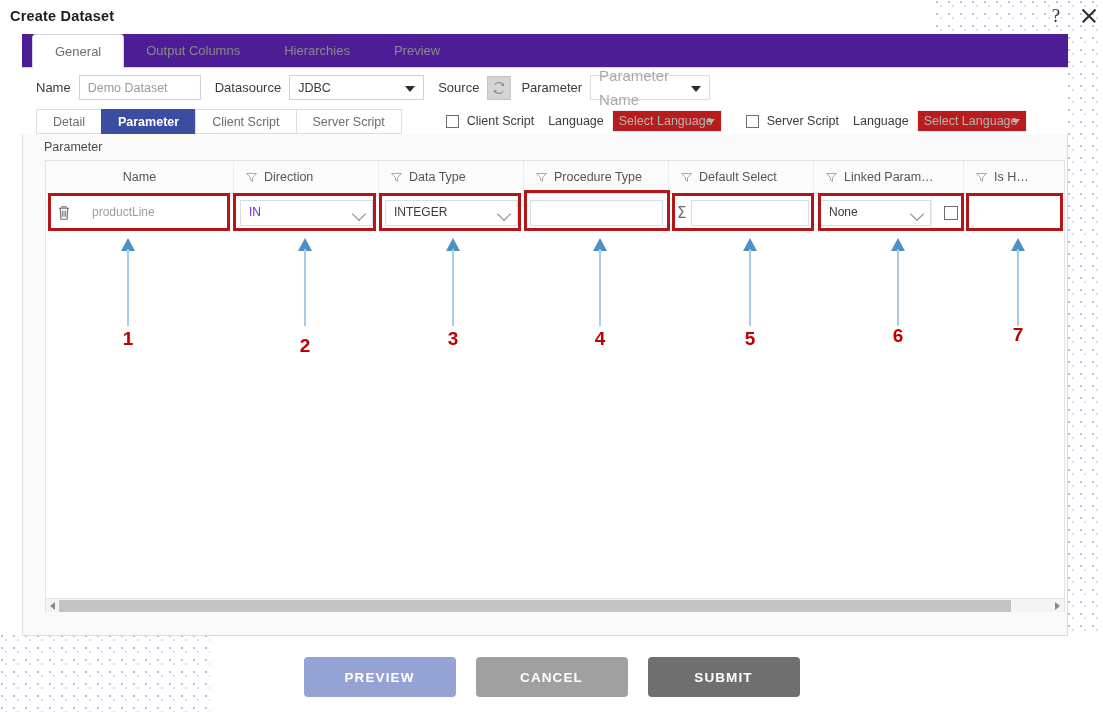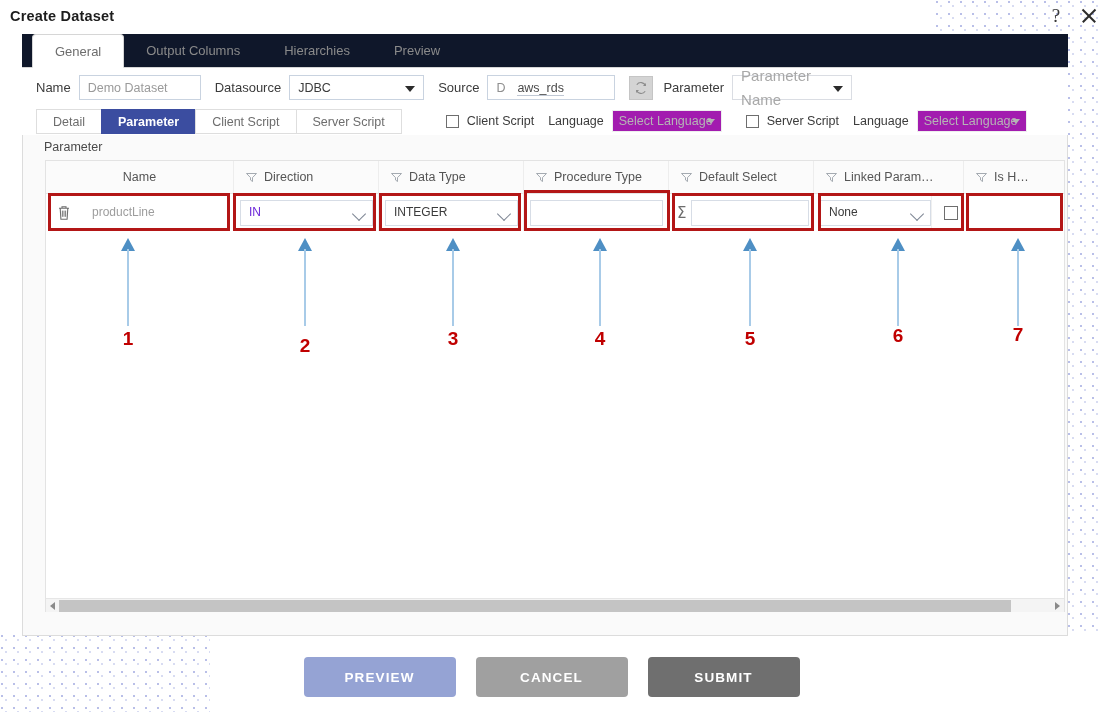--- a/index.html
+++ b/index.html
@@ -61,21 +61,21 @@
     width: 1046px; height: 602px;
     background: #fafafa;
     border: 1px solid #dcdcdc;
     box-sizing: border-box;
   }
 
   
   #top-tabs {
     position: absolute; left: 22px; top: 34px;
     width: 1046px; height: 34px;
-    background: #0f172a;
+    background: #4c1d95;
     border-bottom: 1px solid #d6d6d6;
     box-sizing: border-box;
     display: flex; align-items: center;
     padding-left: 10px;
   }
   .top-tab {
     font-size: 13px; color: #8a8a8a;
     padding: 0 22px; height: 33px; line-height: 34px;
     cursor: pointer; white-space: nowrap;
   }
@@ -160,21 +160,21 @@
     display: inline-block;
   }
   .script-group { display: flex; align-items: center; }
   .script-group .chk-lbl {
     font-size: 12.5px; color: #3b3b3b; margin: 0 14px 0 8px; white-space: nowrap;
   }
   .script-group .lang-lbl {
     font-size: 12.5px; color: #3b3b3b; margin-right: 8px; white-space: nowrap;
   }
   .lang-select {
-    width: 110px; height: 22px; border: 1px solid #eeeeee; background: #a21caf;
+    width: 110px; height: 22px; border: 1px solid #eeeeee; background: #b91c1c;
     font-size: 12.5px; color: #b5b5b5; box-sizing: border-box;
     padding: 0 6px; line-height: 21px; position: relative;
     display: flex; align-items: center;
   }
   .caret-small {
     position: absolute; right: 6px; top: 50%; margin-top: -2px;
     width: 0; height: 0;
     border-left: 4.5px solid transparent; border-right: 4.5px solid transparent;
     border-top: 5.5px solid #b5b5b5;
   }
@@ -344,25 +344,20 @@
     <span>Demo Dataset</span>
   </div>
 
   <span class="field-label">Datasource</span>
   <div class="select-box" id="datasource-select">
     <span>JDBC</span>
     <span class="caret-solid"></span>
   </div>
 
   <span class="field-label">Source</span>
-  <div class="text-input" id="source-input">
-    <span>D</span>
-    <span style="width:5px;display:inline-block"></span>
-    <span class="src-strong">aws_rds</span>
-  </div>
 
   <div id="refresh-button">
     <svg width="14" height="14" viewBox="0 0 16 16" aria-hidden="true">
       <path d="M13.2 5.6A5.6 5.6 0 0 0 3.2 4.3" fill="none" stroke="#8c8c8c" stroke-width="1.3"></path>
       <path d="M2.8 10.4a5.6 5.6 0 0 0 10 1.3" fill="none" stroke="#8c8c8c" stroke-width="1.3"></path>
       <path d="M13.6 2.4v3.4h-3.4z" fill="#8c8c8c"></path>
       <path d="M2.4 13.6v-3.4h3.4z" fill="#8c8c8c"></path>
     </svg>
   </div>
 

